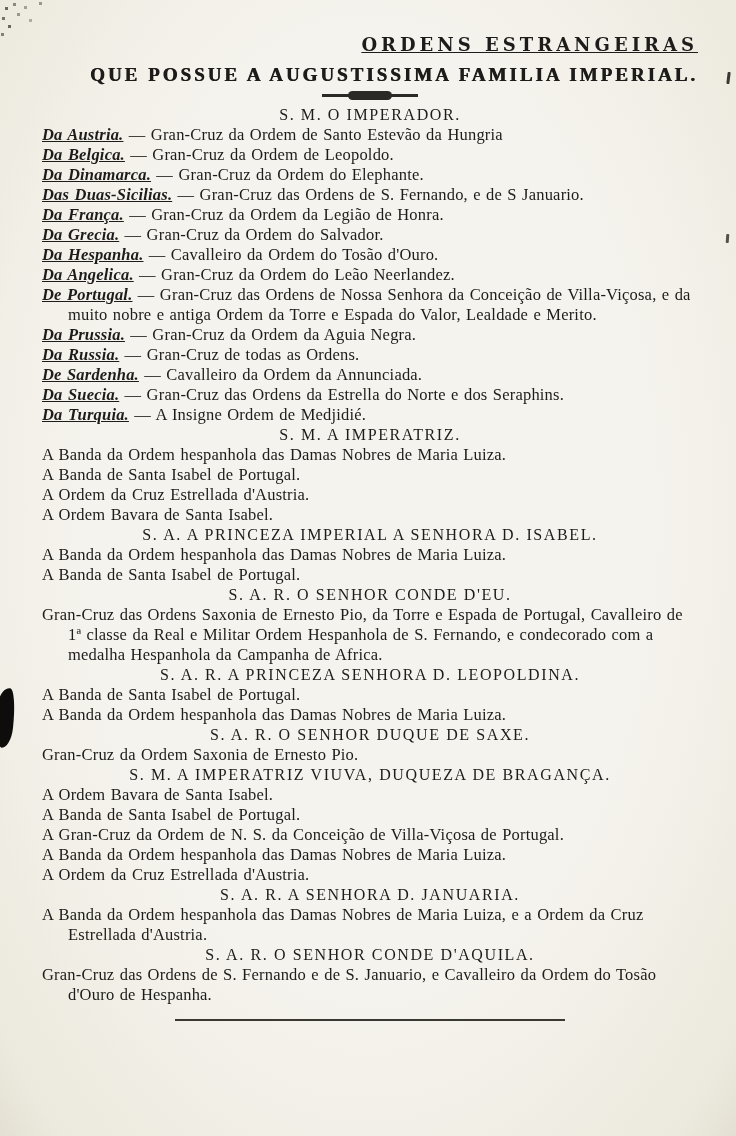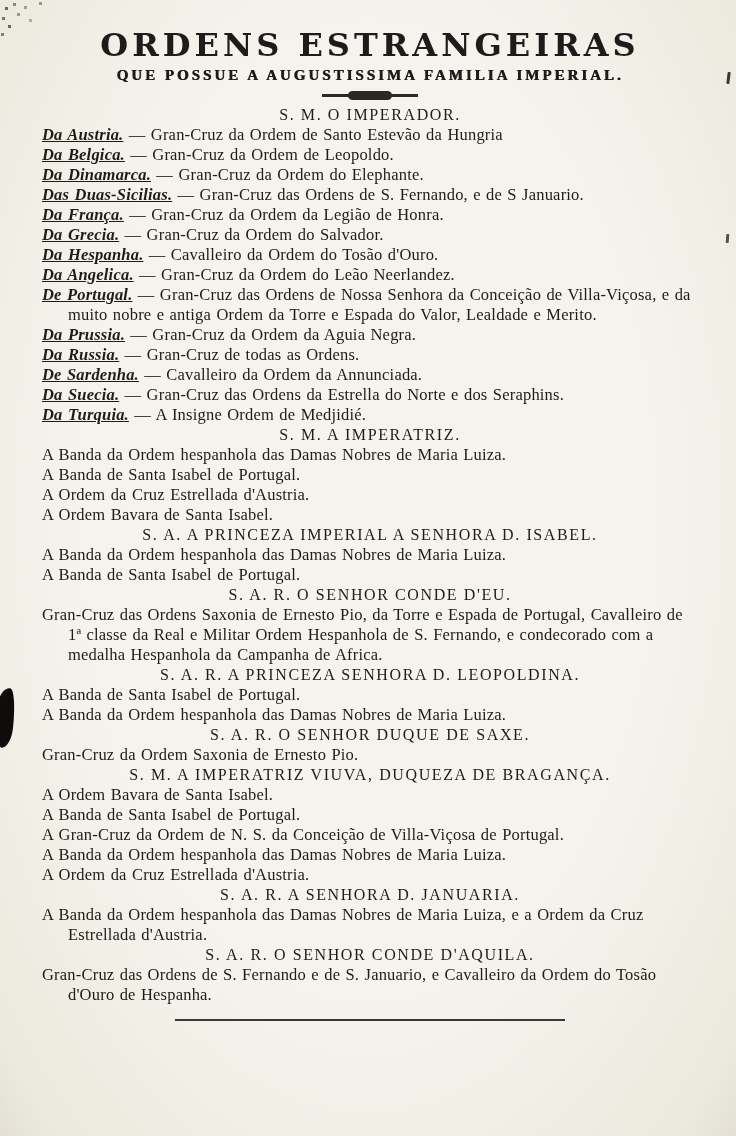--- a/index.html
+++ b/index.html
@@ -8,31 +8,32 @@
     background:radial-gradient(ellipse at 50% 45%, #f5f3ed 55%, #eceade 92%, #e3e0d3 100%);
     font-family:"Liberation Serif","DejaVu Serif",serif;
     color:#1d1c1a;
   }
   .page{
     position:relative;
     padding:30px 38px 0 42px;
   }
   .title{
     margin:0;
-    text-align:center;
-    font-size:32px;
+    text-align:right;
+    font-size:18px;
     font-weight:bold;
     letter-spacing:4px;
     line-height:30px;
     font-family:"DejaVu Serif","Liberation Serif",serif;
+    text-decoration:underline;
   }
   .subtitle{
     margin:6px 0 0 0;
-    text-align:center;
-    font-size:15px;
+    text-align:right;
+    font-size:19px;
     font-weight:bold;
     letter-spacing:3px;
     line-height:18px;
     text-shadow:0.6px 0 0 currentColor;
   }
   .ornament{
     width:96px;height:10px;margin:7px auto 4px auto;position:relative;
   }
   .ornament::before,.ornament::after{
     content:"";position:absolute;top:3px;height:3px;width:28px;background:#2a2925;

